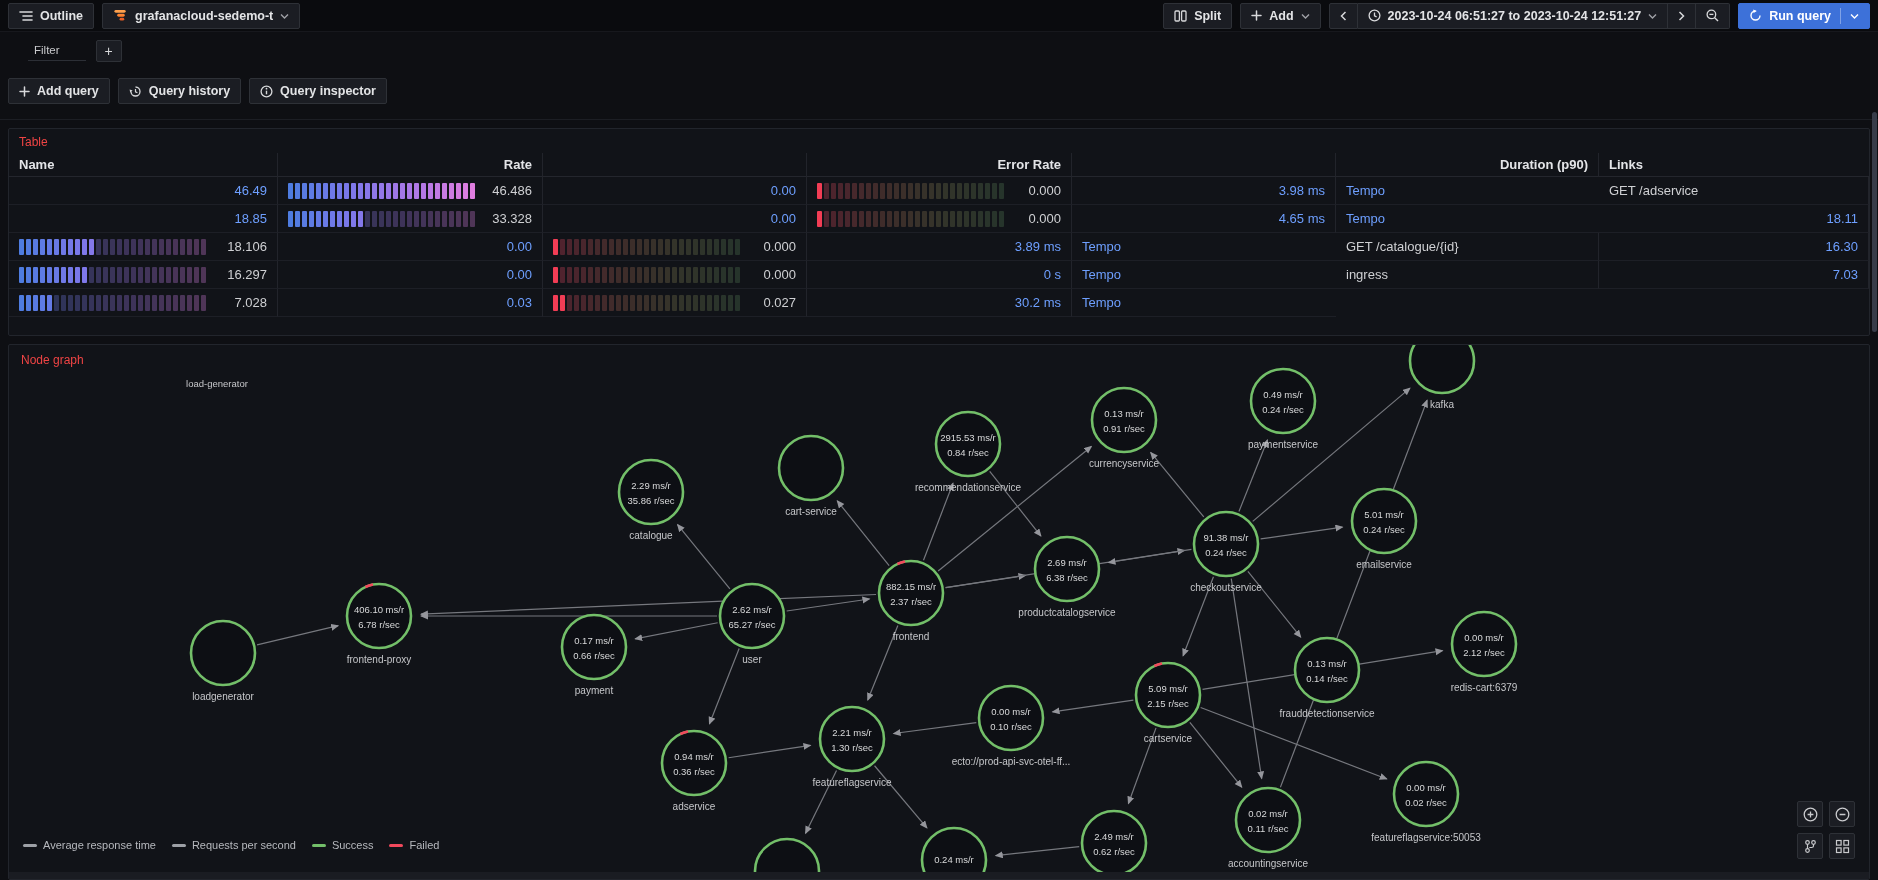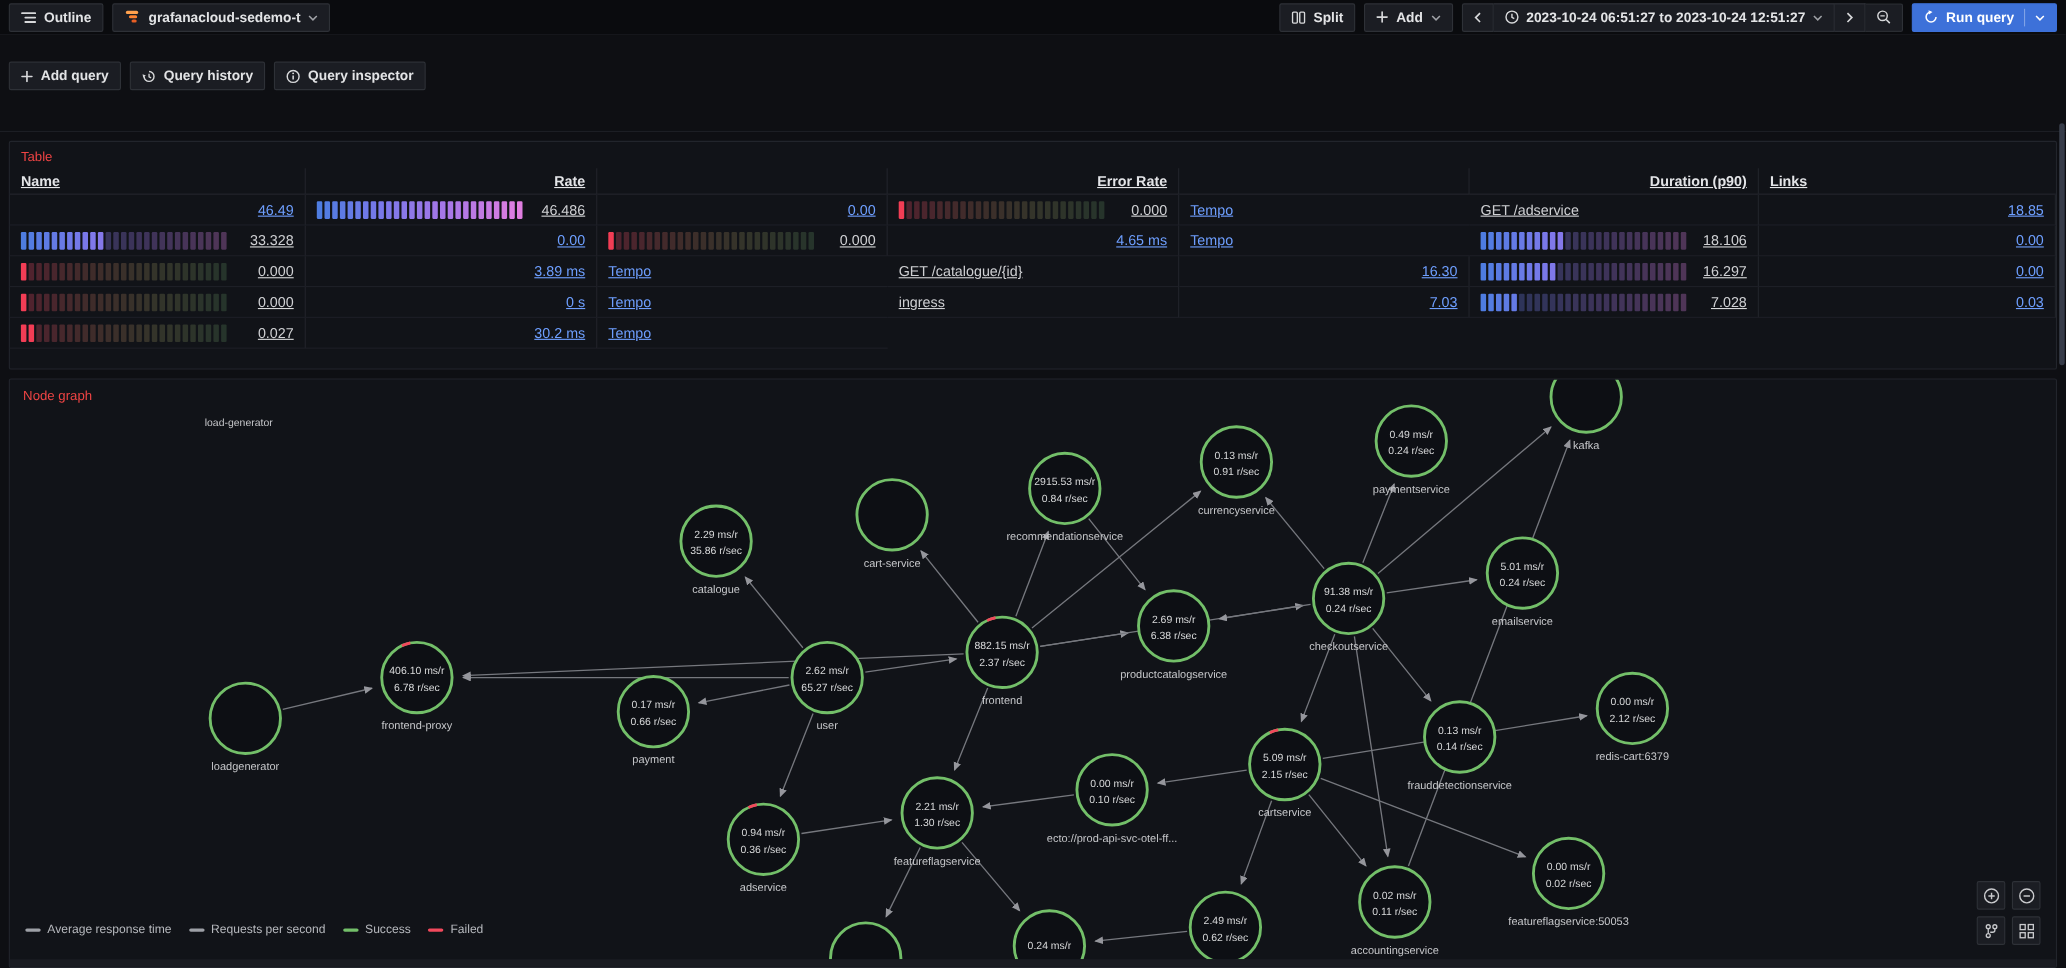--- a/index.html
+++ b/index.html
@@ -26,21 +26,21 @@
   .sq-btn { width:26px; height:22px; background:#1b1d23; border:1px solid #2e3137; border-radius:2px; color:#d7d8da; font-size:14px; display:inline-flex; align-items:center; justify-content:center; cursor:pointer; }
   .qbtn-row { display:flex; align-items:center; gap:8px; margin-top:16px; }
 
   
   .panel { background:#111318; border:1px solid #22252c; border-radius:2px; margin:8px 8px 0 8px; position:relative; }
   .panel-title { font-size:12px; font-weight:500; color:#ef4444; padding:6px 10px 4px 10px; }
 
   
   #table-panel { height:208px; }
   .tbl { display:grid; grid-template-columns:269px 265px 264px 265px 264px 263px 1fr; font-size:13px; }
-  .tbl .c { height:28px; display:flex; align-items:center; padding:0 10px; border-bottom:1px solid #1d1f26; border-right:1px solid #22242b; overflow:hidden; white-space:nowrap;text-decoration:underline; }
+  .tbl .c { height:28px; display:flex; align-items:center; padding:0 10px; border-bottom:1px solid #1d1f26; border-right:1px solid #22242b; overflow:hidden; white-space:nowrap; }
   .tbl .c.last { border-right:none; }
   .tbl .hdr { height:24px; font-weight:700; color:#e4e5e8; border-bottom:1px solid #24262d; }
   .tbl .right { justify-content:flex-end; }
   .blue { color:#6e9fff; }
   .val { color:#cfd0d3; }
   .gauge { display:flex; gap:2px; align-items:center; margin-right:8px; }
   .gauge i { display:block; width:5px; height:16px; border-radius:1px; }
   .gval { flex:1; text-align:right; color:#cfd0d3; }
 
   
@@ -165,20 +165,24 @@
       <span class="icon">
         <svg width="9" height="6" viewBox="0 0 9 6">
             <polyline points="1,1.5 4.5,5 8,1.5" fill="none" stroke="#fff" stroke-width="1.4"></polyline>
           </svg>
       </span>
     </div>
   </div>
 </nav>
 
 <section id="queryzone">
+  <div class="filter-row">
+    <span class="filter-label">Filter</span>
+    <span class="sq-btn">+</span>
+  </div>
   <div class="qbtn-row">
     <div class="btn">
       <span class="icon">
         <svg width="11" height="11" viewBox="0 0 11 11">
             <g stroke="#d7d8da" stroke-width="1.5" stroke-linecap="round">
               <line x1="5.5" y1="1" x2="5.5" y2="10"></line>
               <line x1="1" y1="5.5" x2="10" y2="5.5"></line>
             </g>
           </svg>
       </span>
@@ -276,20 +280,21 @@
           <i style="background: rgb(48, 52, 42);"></i>
           <i style="background: rgb(46, 52, 42);"></i>
           <i style="background: rgb(45, 52, 42);"></i>
           <i style="background: rgb(43, 52, 43);"></i>
           <i style="background: rgb(41, 52, 43);"></i>
           <i style="background: rgb(40, 52, 43);"></i>
           <i style="background: rgb(38, 52, 43);"></i>
         </span>
         <span class="gval">0.000</span>
       </div>
+      <div class="c right blue">3.98 ms</div>
       <div class="c blue last">Tempo</div>
       <div class="c val">GET /adservice</div>
       <div class="c right blue">18.85</div>
       <div class="c ">
         <span class="gauge">
           <i style="background: rgb(78, 124, 224);"></i>
           <i style="background: rgb(83, 124, 225);"></i>
           <i style="background: rgb(89, 123, 226);"></i>
           <i style="background: rgb(94, 123, 227);"></i>
           <i style="background: rgb(100, 122, 229);"></i>
@@ -346,20 +351,21 @@
           <i style="background: rgb(45, 52, 42);"></i>
           <i style="background: rgb(43, 52, 43);"></i>
           <i style="background: rgb(41, 52, 43);"></i>
           <i style="background: rgb(40, 52, 43);"></i>
           <i style="background: rgb(38, 52, 43);"></i>
         </span>
         <span class="gval">0.000</span>
       </div>
       <div class="c right blue">4.65 ms</div>
       <div class="c blue last">Tempo</div>
+      <div class="c right blue">18.11</div>
       <div class="c ">
         <span class="gauge">
           <i style="background: rgb(78, 124, 224);"></i>
           <i style="background: rgb(83, 124, 225);"></i>
           <i style="background: rgb(89, 123, 226);"></i>
           <i style="background: rgb(94, 123, 227);"></i>
           <i style="background: rgb(100, 122, 229);"></i>
           <i style="background: rgb(105, 122, 230);"></i>
           <i style="background: rgb(111, 121, 231);"></i>
           <i style="background: rgb(116, 121, 232);"></i>

